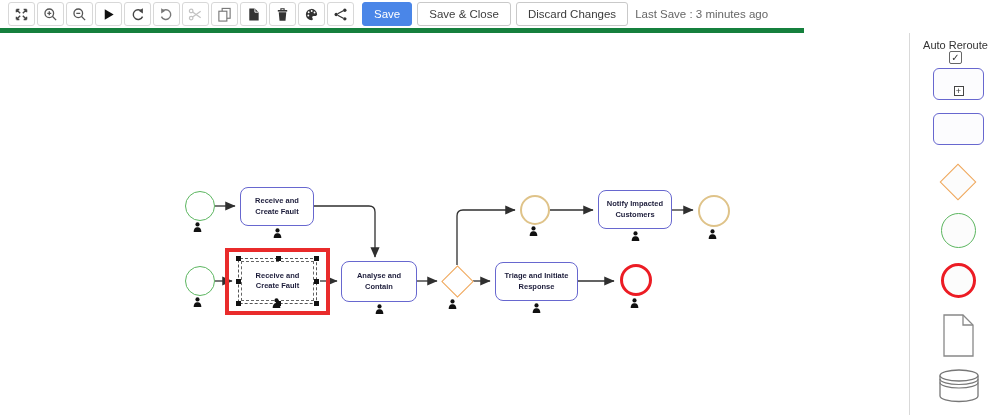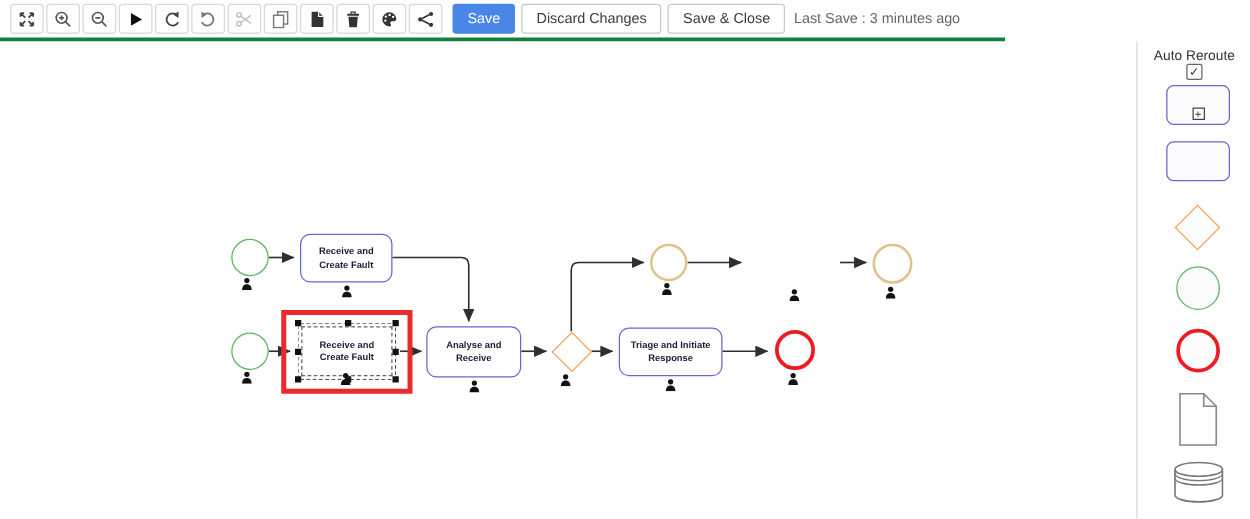--- a/index.html
+++ b/index.html
@@ -2,21 +2,21 @@
 <html><head>
 <meta charset="utf-8">
 <style>
   * { margin:0; padding:0; box-sizing:border-box; }
   html,body { width:1000px; height:415px; overflow:hidden; background:#fff;
               font-family:"Liberation Sans", sans-serif; }
   body { position:relative; }
 
   
   .toolbar { position:absolute; left:0; top:0; width:804px; height:33px;
-             background:#fff; border-bottom:3px solid #15803d;
+             background:#fff; border-bottom:5px solid #15803d;
              display:flex; align-items:center; padding-left:8px; z-index:20; }
   .tbtn { width:27px; height:24px; background:#fff; border:1px solid #d8d8d8;
           border-radius:3px; display:flex; align-items:center; justify-content:center;
           margin-right:2px; cursor:pointer; }
   .tbtn svg { width:15px; height:15px; }
   .btn { height:24px; border-radius:3px; font-size:11.5px; display:flex;
          align-items:center; padding:0 11px; cursor:pointer; white-space:nowrap; }
   .btn-primary { background:#4a86e8; color:#fff; border:1px solid #4a86e8; margin-left:6px; }
   .btn-plain { background:#fff; color:#3c3c3c; border:1px solid #c9c9c9; margin-left:5px; }
   .last-save { font-size:11.5px; color:#666; margin-left:7px; white-space:nowrap; }
@@ -122,39 +122,43 @@
     <div class="handle" style="left:50%; bottom:-3px; margin-left:-2px;"></div>
     <div class="handle" style="right:-3px; bottom:-3px;"></div>
   </div>
   <svg class="person" style="left:272px; top:298px;" viewBox="0 0 9 10">
     <circle cx="4.5" cy="2.4" r="2.1" fill="#111"></circle>
       <path d="M0.7,10 C0.7,6.4 2.4,5.3 4.5,5.3 C6.6,5.3 8.3,6.4 8.3,10 Z" fill="#111"></path>
   </svg>
 
   <div class="node task" style="left:341px; top:261px; width:76px; height:41px;">
     <span>Analyse and
-Receive</span>
+Contain</span>
   </div>
   <svg class="person" style="left:375px; top:304px;" viewBox="0 0 9 10">
     <circle cx="4.5" cy="2.4" r="2.1" fill="#111"></circle>
       <path d="M0.7,10 C0.7,6.4 2.4,5.3 4.5,5.3 C6.6,5.3 8.3,6.4 8.3,10 Z" fill="#111"></path>
   </svg>
 
   <div class="node gateway" style="left:446px; top:270px; width:23px; height:23px;"></div>
   <svg class="person" style="left:448px; top:299px;" viewBox="0 0 9 10">
     <circle cx="4.5" cy="2.4" r="2.1" fill="#111"></circle>
       <path d="M0.7,10 C0.7,6.4 2.4,5.3 4.5,5.3 C6.6,5.3 8.3,6.4 8.3,10 Z" fill="#111"></path>
   </svg>
 
   <div class="node evt evt-mid" style="left:520px; top:195px; width:30px; height:30px;"></div>
   <svg class="person" style="left:529px; top:226px;" viewBox="0 0 9 10">
     <circle cx="4.5" cy="2.4" r="2.1" fill="#111"></circle>
       <path d="M0.7,10 C0.7,6.4 2.4,5.3 4.5,5.3 C6.6,5.3 8.3,6.4 8.3,10 Z" fill="#111"></path>
   </svg>
 
+  <div class="node task" style="left:598px; top:190px; width:74px; height:39px;">
+    <span>Notify Impacted
+Customers</span>
+  </div>
   <svg class="person" style="left:631px; top:231px;" viewBox="0 0 9 10">
     <circle cx="4.5" cy="2.4" r="2.1" fill="#111"></circle>
       <path d="M0.7,10 C0.7,6.4 2.4,5.3 4.5,5.3 C6.6,5.3 8.3,6.4 8.3,10 Z" fill="#111"></path>
   </svg>
 
   <div class="node evt evt-mid" style="left:698px; top:195px; width:32px; height:32px;"></div>
   <svg class="person" style="left:708px; top:229px;" viewBox="0 0 9 10">
     <circle cx="4.5" cy="2.4" r="2.1" fill="#111"></circle>
       <path d="M0.7,10 C0.7,6.4 2.4,5.3 4.5,5.3 C6.6,5.3 8.3,6.4 8.3,10 Z" fill="#111"></path>
   </svg>
@@ -249,22 +253,22 @@
   </div>
   <div class="tbtn">
     <svg viewBox="0 0 16 16">
       <circle cx="12.6" cy="3.4" r="1.8" fill="#333"></circle>
         <circle cx="3.4" cy="8" r="1.8" fill="#333"></circle>
       <circle cx="12.6" cy="12.6" r="1.8" fill="#333"></circle>
       <path d="M5,7.2 L11,4 M5,8.8 L11,12" stroke="#333" stroke-width="1.4"></path>
     </svg>
   </div>
   <div class="btn btn-primary">Save</div>
+  <div class="btn btn-plain">Save &amp; Close</div>
   <div class="btn btn-plain">Discard Changes</div>
-  <div class="btn btn-plain">Save &amp; Close</div>
   <div class="last-save">Last Save : 3 minutes ago</div>
 </div>
 
 <div class="sidebar">
   <div class="reroute">
     <span class="reroute-label">Auto Reroute</span>
     <div class="checkbox">
       <span>✓</span>
     </div>
   </div>

